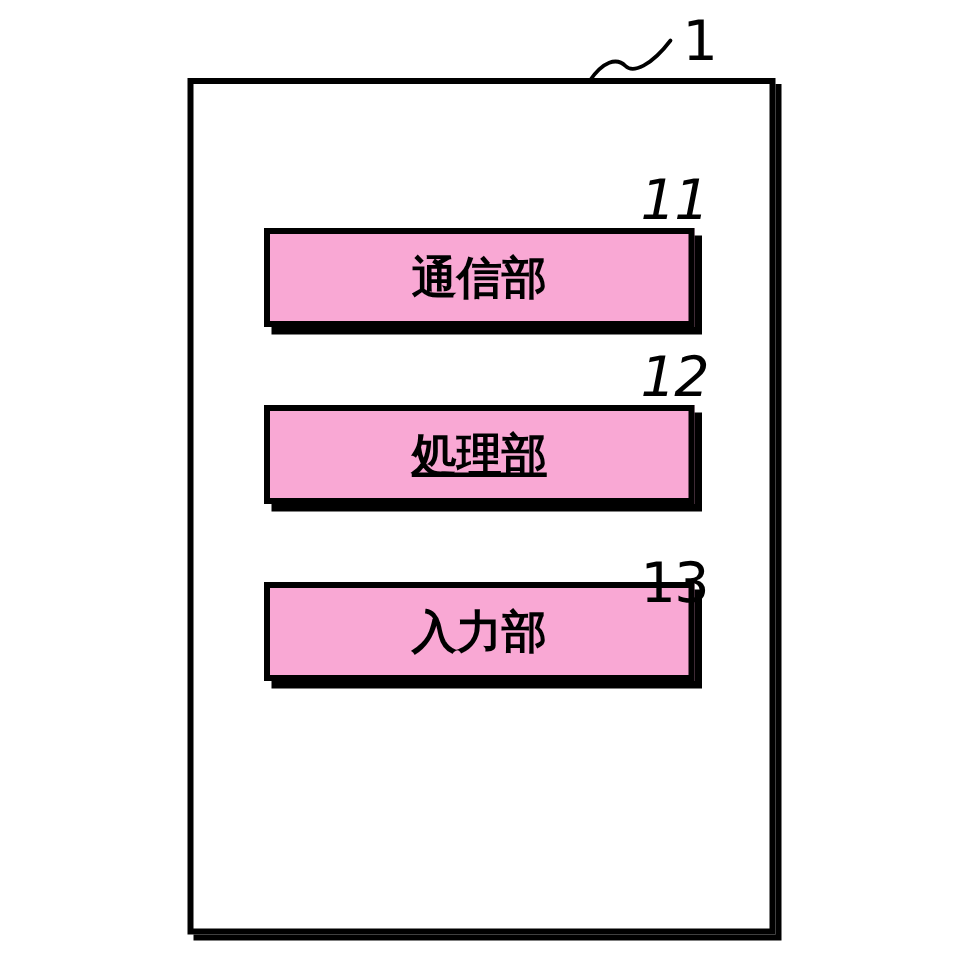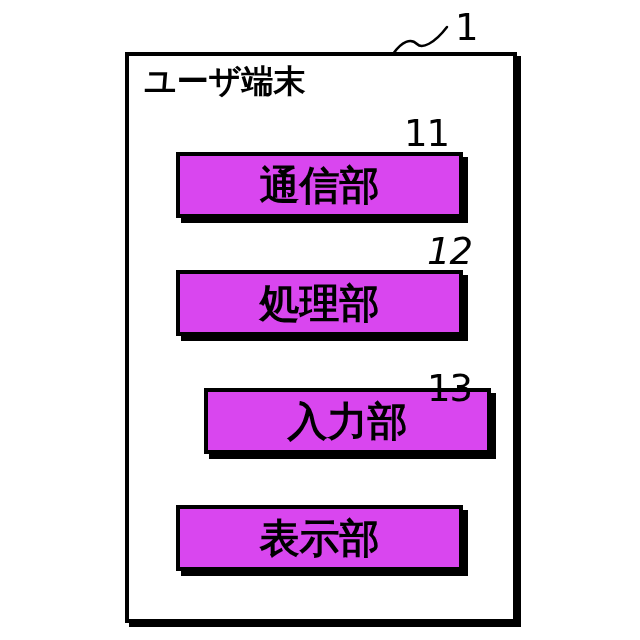--- a/index.html
+++ b/index.html
@@ -36,43 +36,43 @@
     line-height: 1.1;
     white-space: nowrap;
   }
   .unit-box {
     position: absolute;
     left: 176px;
     width: 287px;
     height: 66px;
     box-sizing: border-box;
     border: 4px solid #000000;
-    background: #d946ef;
+    background: #f9a8d4;
     box-shadow: 5px 5px 0 #000000;
     display: flex;
     align-items: center;
     justify-content: center;
-    font-size: 40px;
+    font-size: 30px;
     font-weight: 600;
     white-space: nowrap;
   }
   .unit-1 { top: 152px; }
-  .unit-2 { top: 270px; }
-  .unit-3 { top: 388px; margin-left: 28px; }
+  .unit-2 { top: 270px; text-decoration: underline; }
+  .unit-3 { top: 388px; }
   .unit-4 { top: 505px; }
   .ref-num {
     position: absolute;
     font-size: 37px;
     font-weight: 500;
     line-height: 1;
     letter-spacing: -1px;
     white-space: nowrap;
   }
   .ref-1  { left: 455px; top: 9px;   }
-  .ref-11 { left: 404px; top: 115px; }
+  .ref-11 { left: 427px; top: 115px; font-style: italic; }
   .ref-12 { left: 427px; top: 233px; font-style: italic; }
   .ref-13 { left: 427px; top: 370px; }
   .ref-14 { left: 427px; top: 465px; }
   .leader-layer {
     position: absolute;
     left: 0;
     top: 0;
     width: 640px;
     height: 640px;
     pointer-events: none;
@@ -92,35 +92,31 @@
   <svg class="leader-layer" viewBox="0 0 640 640">
     <path d="M393 54 C402 41 411 38 417 44 C422 49 434 44 447 27"></path>
     <path d="M365 154 C373 142 381 139 387 144 C392 148 403 143 415 134"></path>
     <path d="M365 272 C373 260 381 257 387 262 C392 266 403 261 415 252"></path>
     <path d="M365 390 C373 378 381 375 387 380 C392 384 403 379 415 370"></path>
     <path d="M365 507 C373 495 381 492 387 497 C392 501 403 496 415 487"></path>
   </svg>
 
   <div class="outer-box"></div>
 
-  <div class="outer-title">ユーザ端末</div>
   <div class="ref-num ref-1">1</div>
 
   <div class="unit-box unit-1">
     <span>通信部</span>
   </div>
   <div class="ref-num ref-11">11</div>
 
   <div class="unit-box unit-2">
     <span>処理部</span>
   </div>
   <div class="ref-num ref-12">12</div>
 
   <div class="unit-box unit-3">
     <span>入力部</span>
   </div>
   <div class="ref-num ref-13">13</div>
 
-  <div class="unit-box unit-4">
-    <span>表示部</span>
-  </div>
 
 </div>
 
 </body></html>

